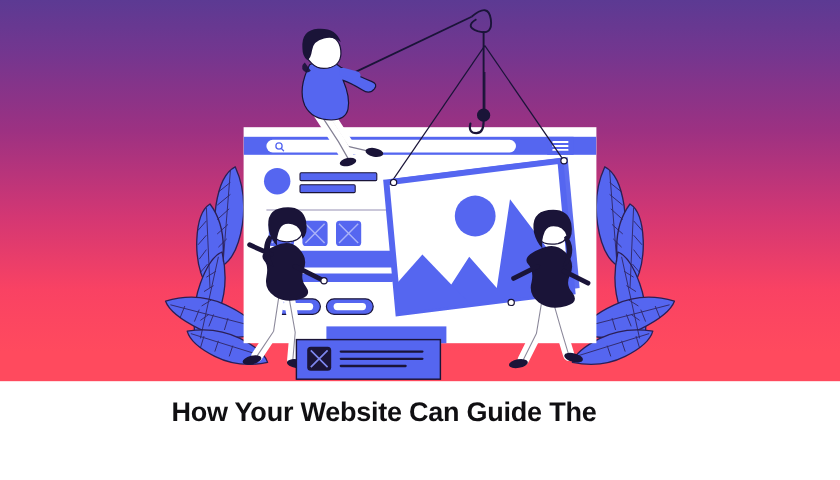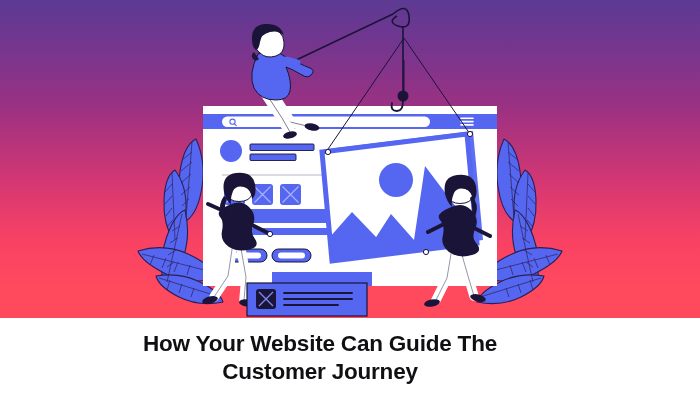--- a/index.html
+++ b/index.html
@@ -283,18 +283,17 @@
           </g>
         </g>
 
       </g>
     </svg>
   </div>
 
   <div class="footer">
     <div class="title-wrap">
       <span class="title-line">How Your Website Can Guide The</span>
-      <span class="title-line">Customer Journey</span>
     </div>
 
   </div>
 
 </div>
 
 </body></html>

